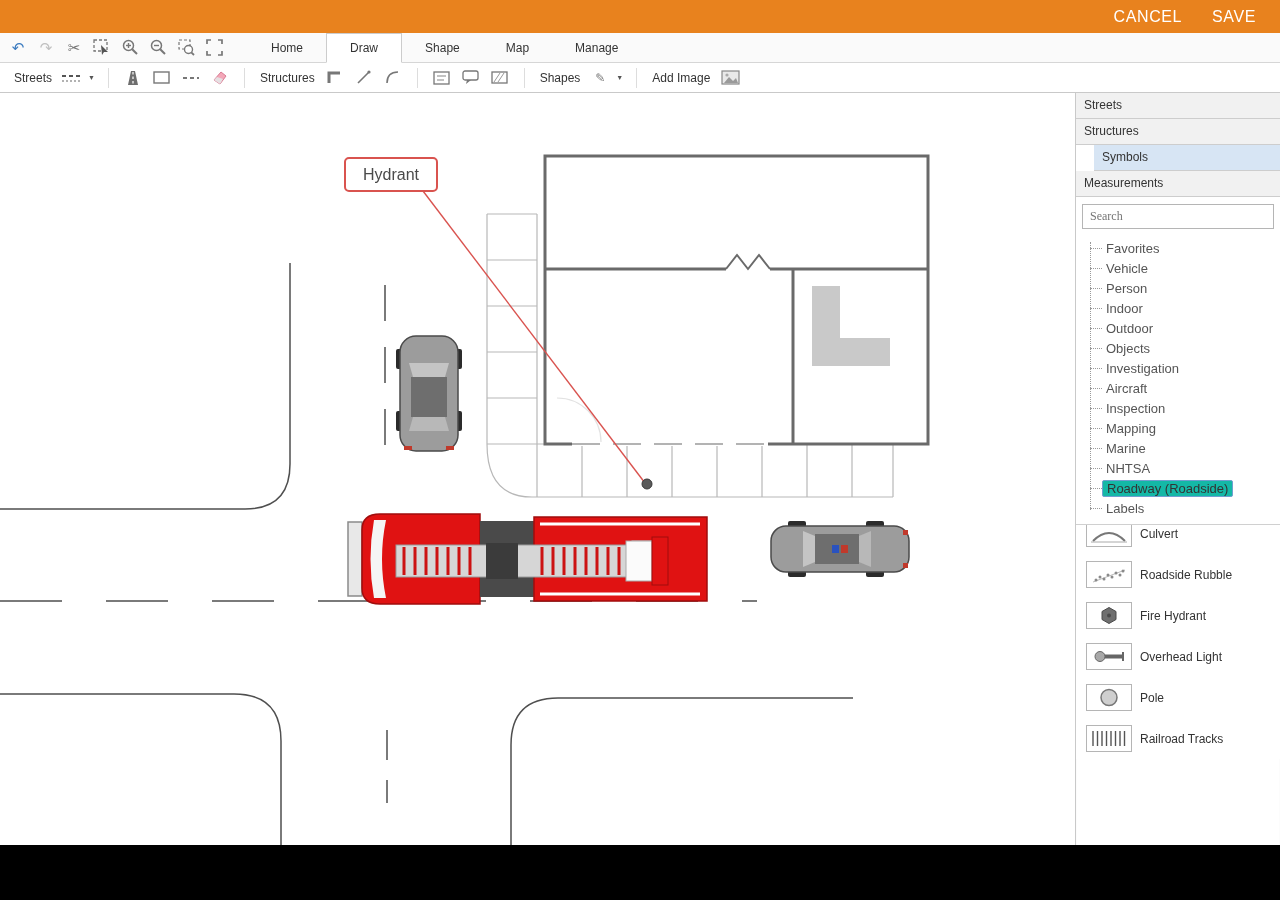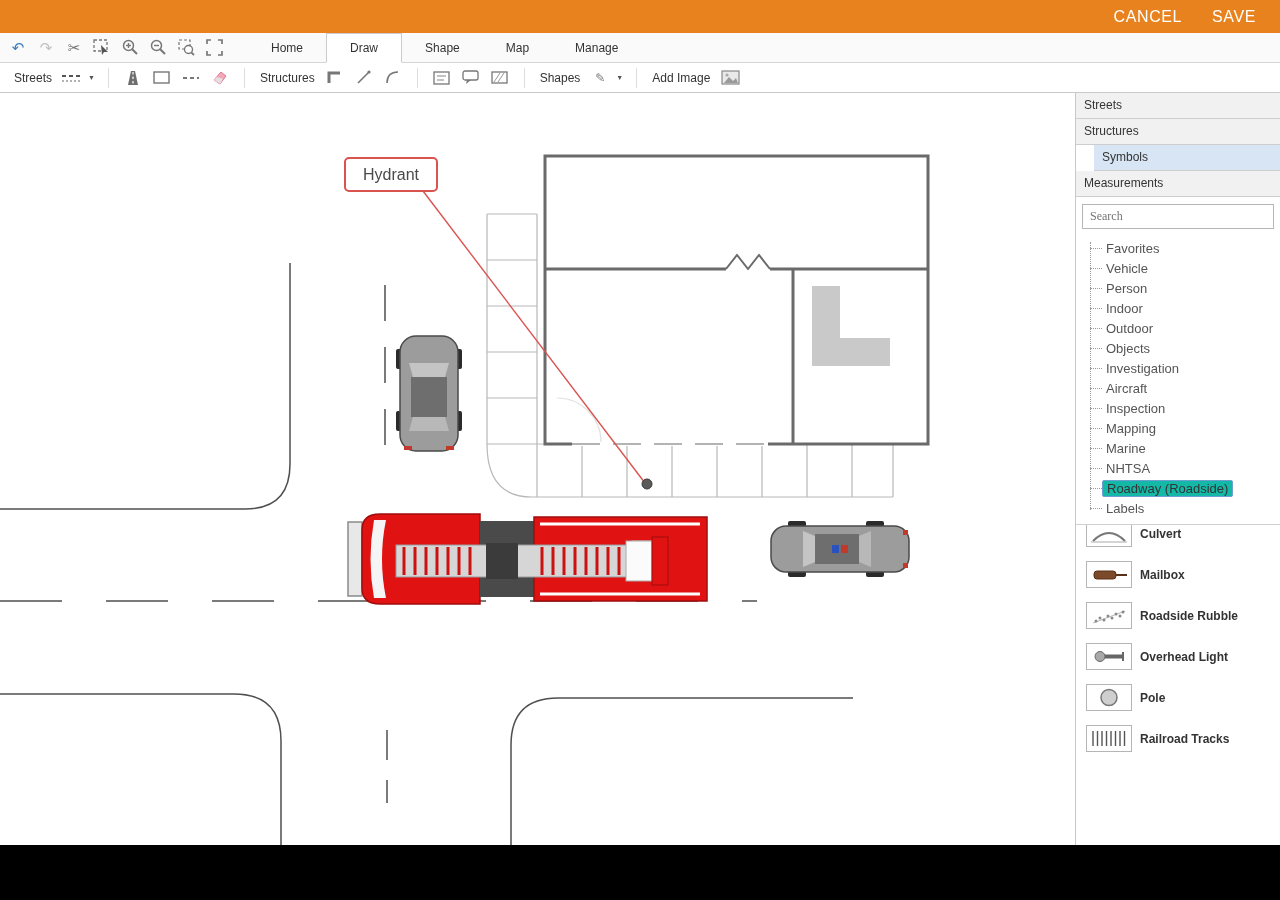--- a/index.html
+++ b/index.html
@@ -48,21 +48,21 @@
   .search-wrap { padding:7px 6px 5px 6px; flex:0 0 auto;font-family:Liberation Serif, serif; }
   .search-input { width:100%; height:25px; border:1px solid #b5b5b5; padding:0 7px; font-size:12px;
                   font-family:inherit; color:#333; outline:none; }
   .tree { list-style:none; margin:4px 0 0 14px; padding:0; position:relative; flex:0 0 auto; }
   .tree::before { content:""; position:absolute; left:0; top:4px; bottom:8px; border-left:1px dotted #9a9a9a; }
   .tree li { position:relative; height:20px; display:flex; align-items:center; padding-left:16px;
              font-size:13px; color:#555; cursor:pointer; }
   .tree li::before { content:""; position:absolute; left:0; top:10px; width:12px; border-top:1px dotted #9a9a9a; }
   .tree li.sel .lbl { background:#14b8a6; border:1px solid #6f9fd0; border-radius:2px; padding:0 4px; margin-left:-4px; color:#333; }
   .symbols { flex:1 1 auto; overflow:hidden; border-top:1px solid #d0d0d0; margin-top:6px;
-             box-shadow:inset 0 2px 2px rgba(0,0,0,.06);font-weight:bold; }
+             box-shadow:inset 0 2px 2px rgba(0,0,0,.06); }
   .symrow { height:41px; display:flex; align-items:center; padding-left:10px; cursor:pointer; background:#fff; }
   .symrow.first { margin-top:-12px; }
   .thumb { width:46px; height:27px; border:1px solid #b5b5b5; background:#fff; flex:0 0 auto;
            display:flex; align-items:center; justify-content:center; }
   .symlabel { margin-left:8px; color:#333; font-size:12px; white-space:nowrap; }
 
   
   .navbar { position:absolute; bottom:0; left:0; right:0; height:55px; background:#000; }
 </style>
 </head>
@@ -394,45 +394,45 @@
           <svg width="44" height="25" viewBox="0 0 44 25">
               <path d="M6,20 Q22,4 38,20" fill="none" stroke="#777" stroke-width="2"></path>
               <line x1="4" y1="21" x2="40" y2="21" stroke="#aaa" stroke-width="1"></line>
             </svg>
         </span>
         <span class="symlabel">Culvert</span>
       </div>
       <div class="symrow">
         <span class="thumb">
           <svg width="44" height="25" viewBox="0 0 44 25">
-              <rect x="7" y="9" width="22" height="8" rx="3" fill="#7a4a2b" stroke="#5a3014"></rect>
-              <line x1="29" y1="13" x2="40" y2="13" stroke="#5a3014" stroke-width="2"></line>
-            </svg>
-        </span>
-        <span class="symlabel">Mailbox</span>
-      </div>
-      <div class="symrow">
-        <span class="thumb">
-          <svg width="44" height="25" viewBox="0 0 44 25">
               <line x1="6" y1="20" x2="38" y2="8" stroke="#bbb" stroke-width="1"></line>
               <circle cx="9" cy="18" r="1.5" fill="#8a8a8a"></circle>
               <circle cx="13" cy="15" r="1.5" fill="#8a8a8a"></circle>
               <circle cx="17" cy="17" r="1.5" fill="#8a8a8a"></circle>
               <circle cx="21" cy="13" r="1.5" fill="#8a8a8a"></circle>
               <circle cx="25" cy="15" r="1.5" fill="#8a8a8a"></circle>
               <circle cx="29" cy="11" r="1.5" fill="#8a8a8a"></circle>
               <circle cx="33" cy="13" r="1.5" fill="#8a8a8a"></circle>
               <circle cx="36" cy="9" r="1.5" fill="#8a8a8a"></circle>
             </svg>
         </span>
         <span class="symlabel">Roadside Rubble</span>
       </div>
       <div class="symrow">
         <span class="thumb">
           <svg width="44" height="25" viewBox="0 0 44 25">
+              <polygon points="22,4.5 29,8.5 29,16.5 22,20.5 15,16.5 15,8.5" fill="#6f6f6f" stroke="#4a4a4a"></polygon>
+              <circle cx="22" cy="12.5" r="2" fill="#4a4a4a"></circle>
+            </svg>
+        </span>
+        <span class="symlabel">Fire Hydrant</span>
+      </div>
+      <div class="symrow">
+        <span class="thumb">
+          <svg width="44" height="25" viewBox="0 0 44 25">
               <rect x="16" y="10.5" width="20" height="4" fill="#666"></rect>
               <circle cx="13" cy="12.5" r="5" fill="#a8a8a8" stroke="#666"></circle>
               <line x1="36" y1="8" x2="36" y2="17" stroke="#666" stroke-width="2"></line>
             </svg>
         </span>
         <span class="symlabel">Overhead Light</span>
       </div>
       <div class="symrow">
         <span class="thumb">
           <svg width="44" height="25" viewBox="0 0 44 25">

